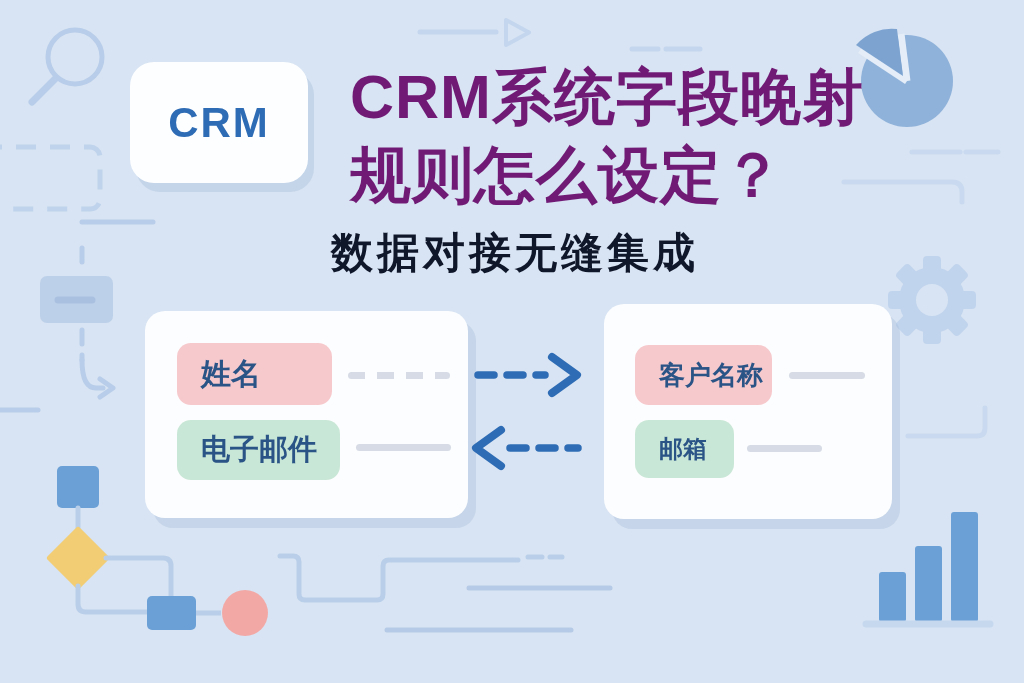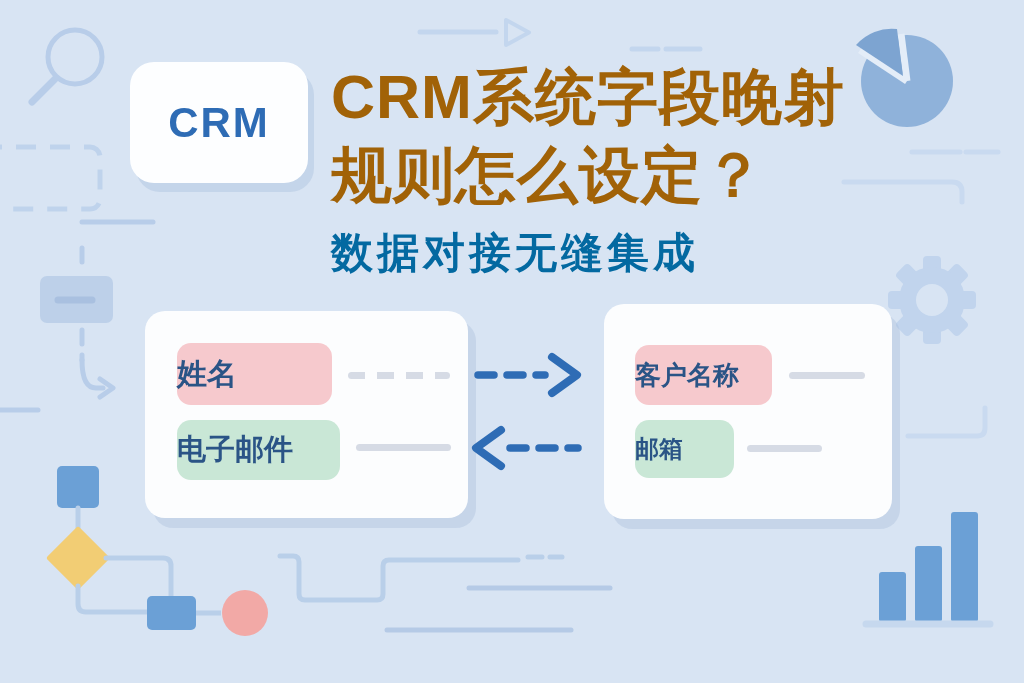--- a/index.html
+++ b/index.html
@@ -18,38 +18,38 @@
     box-shadow:6px 9px 0 rgba(168,190,219,.40);
     display:flex;align-items:center;justify-content:center;
   }
   .crm-badge span{
     font-size:42px;font-weight:800;color:#2e6cb5;letter-spacing:2px;
   }
 
   
   .title-block{position:absolute;left:331px;top:58px;}
   .title-line{
-    font-size:61px;line-height:78px;font-weight:800;color:#a16207;
-    letter-spacing:1px;white-space:nowrap;
+    font-size:61px;line-height:78px;font-weight:800;color:#701a75;
+    letter-spacing:1px;white-space:nowrap;margin-left:19px;
   }
   .subtitle{
-    margin-top:11px;font-size:42px;font-weight:800;color:#0369a1;
+    margin-top:11px;font-size:42px;font-weight:800;color:#0f172a;
     letter-spacing:4px;white-space:nowrap;
   }
 
   
   .map-card{
     position:absolute;background:#fcfdfe;border-radius:20px;
     box-shadow:8px 10px 0 rgba(168,190,219,.38);
   }
   .card-source{left:145px;top:311px;width:323px;height:207px;}
   .card-target{left:604px;top:304px;width:288px;height:215px;}
   .pill{
     position:absolute;border-radius:14px;display:flex;align-items:center;
-    font-weight:800;color:#2a5486;box-sizing:border-box;
+    padding-left:24px;font-weight:800;color:#2a5486;box-sizing:border-box;
   }
   .pill.pink{background:#f6c9cd;}
   .pill.green{background:#c9e7d6;}
   .connector{
     position:absolute;height:7px;border-radius:4px;
   }
   .connector.solid{background:#d6dbe5;}
   .connector.dashed{
     background:repeating-linear-gradient(90deg,#d6dbe5 0 17px,transparent 17px 29px);
   }

